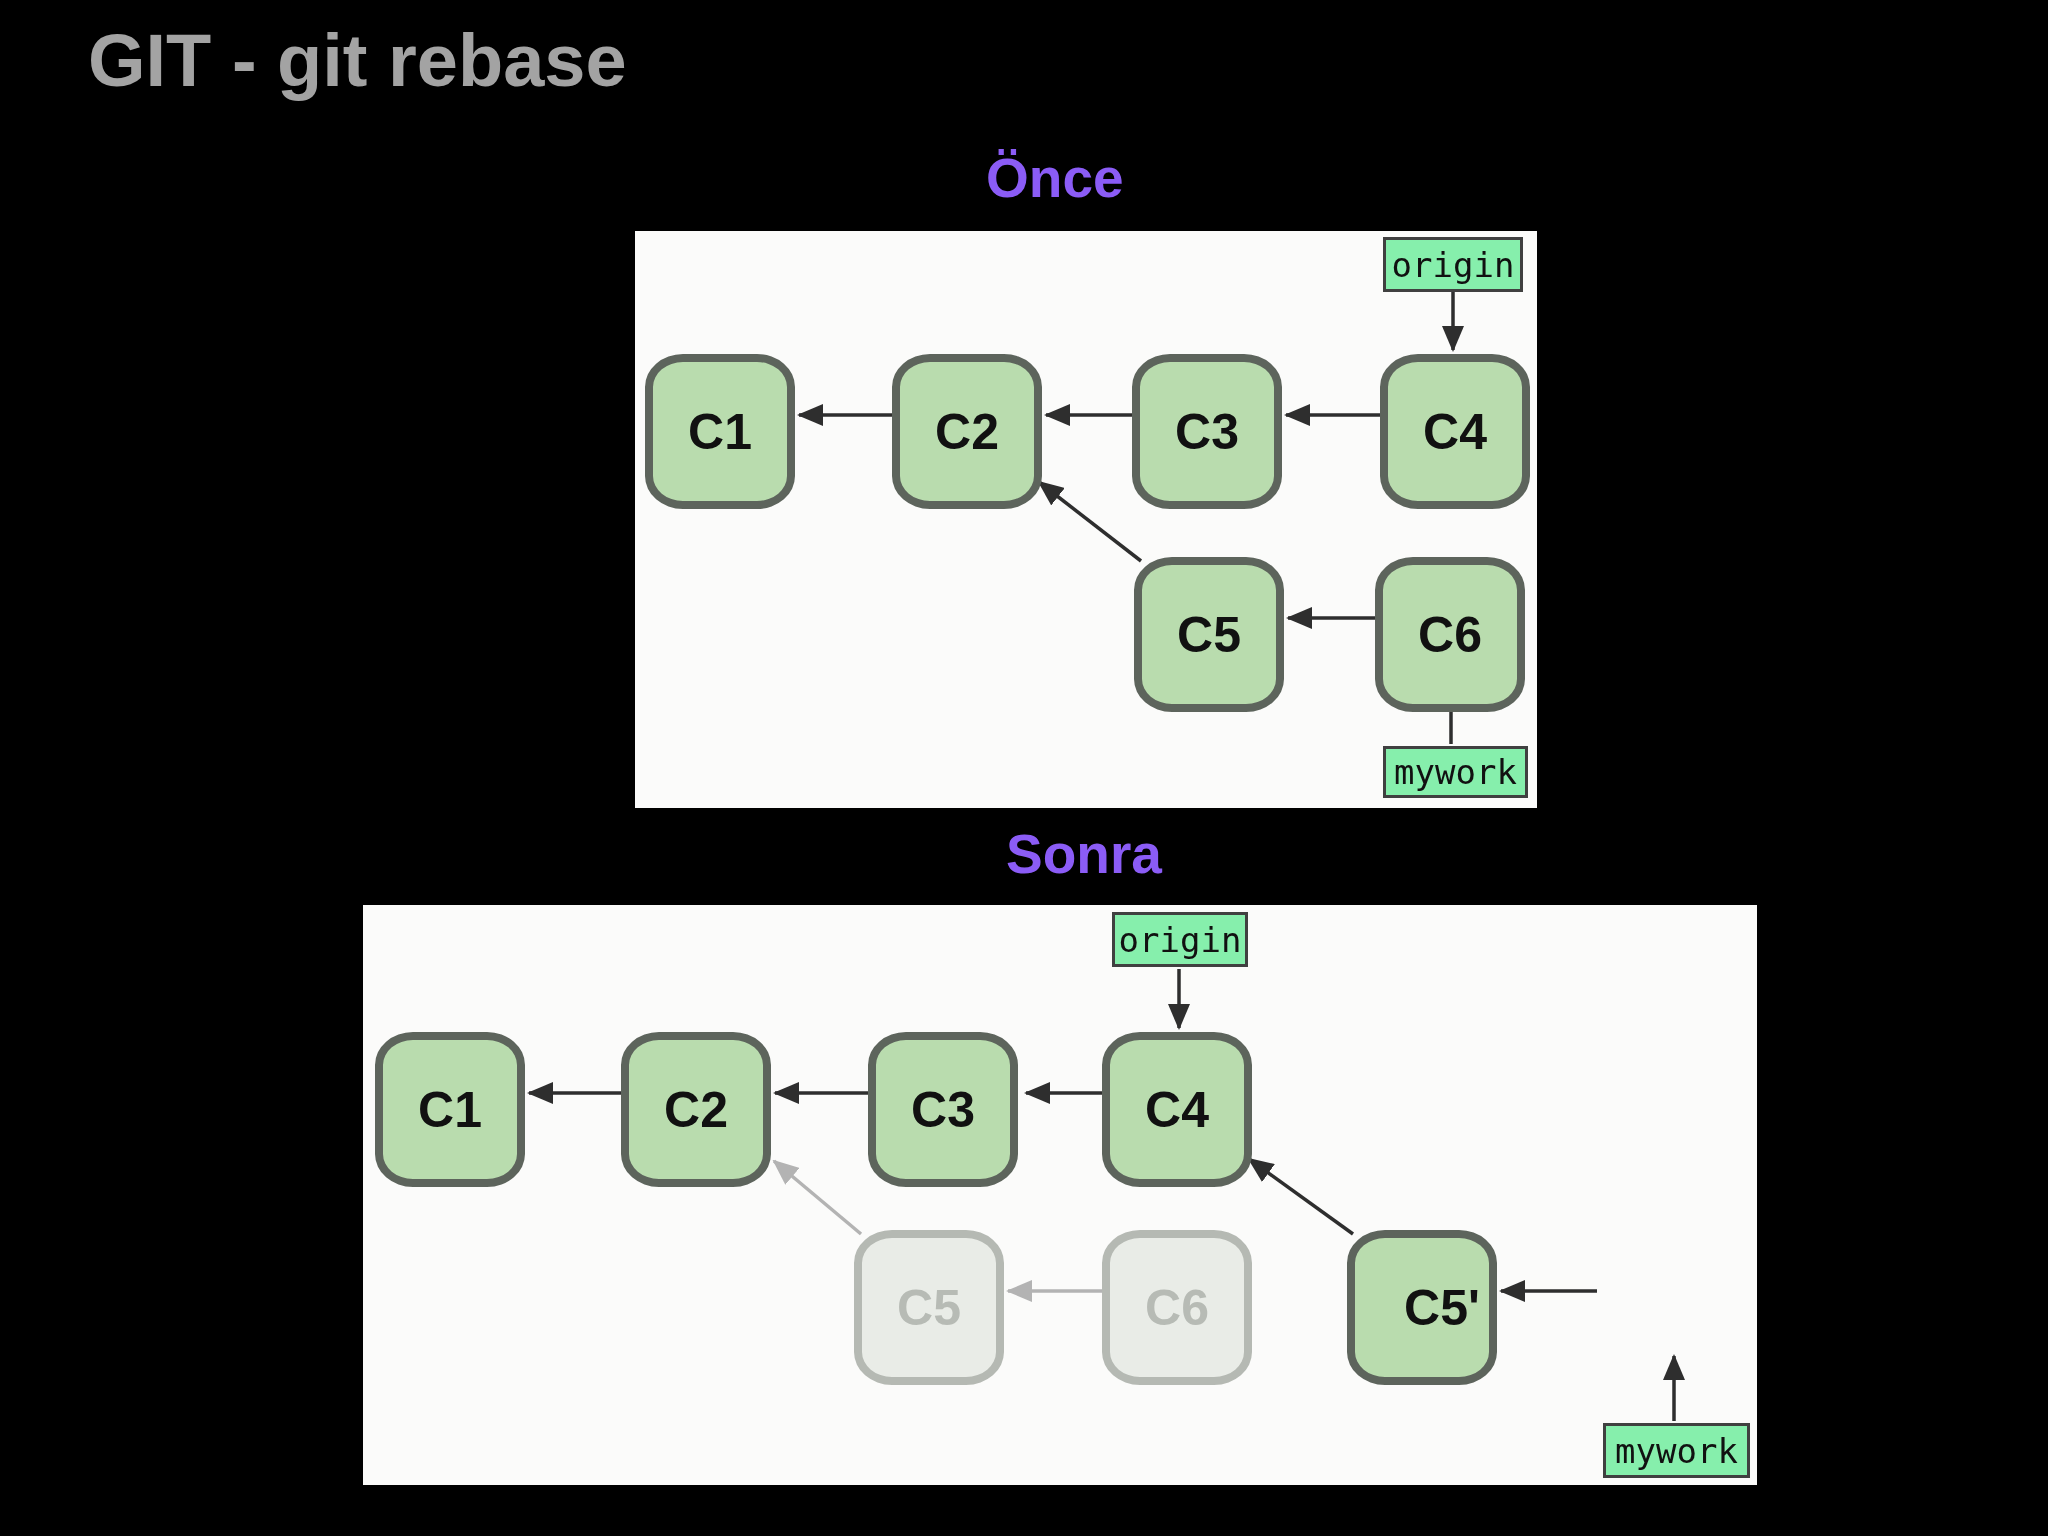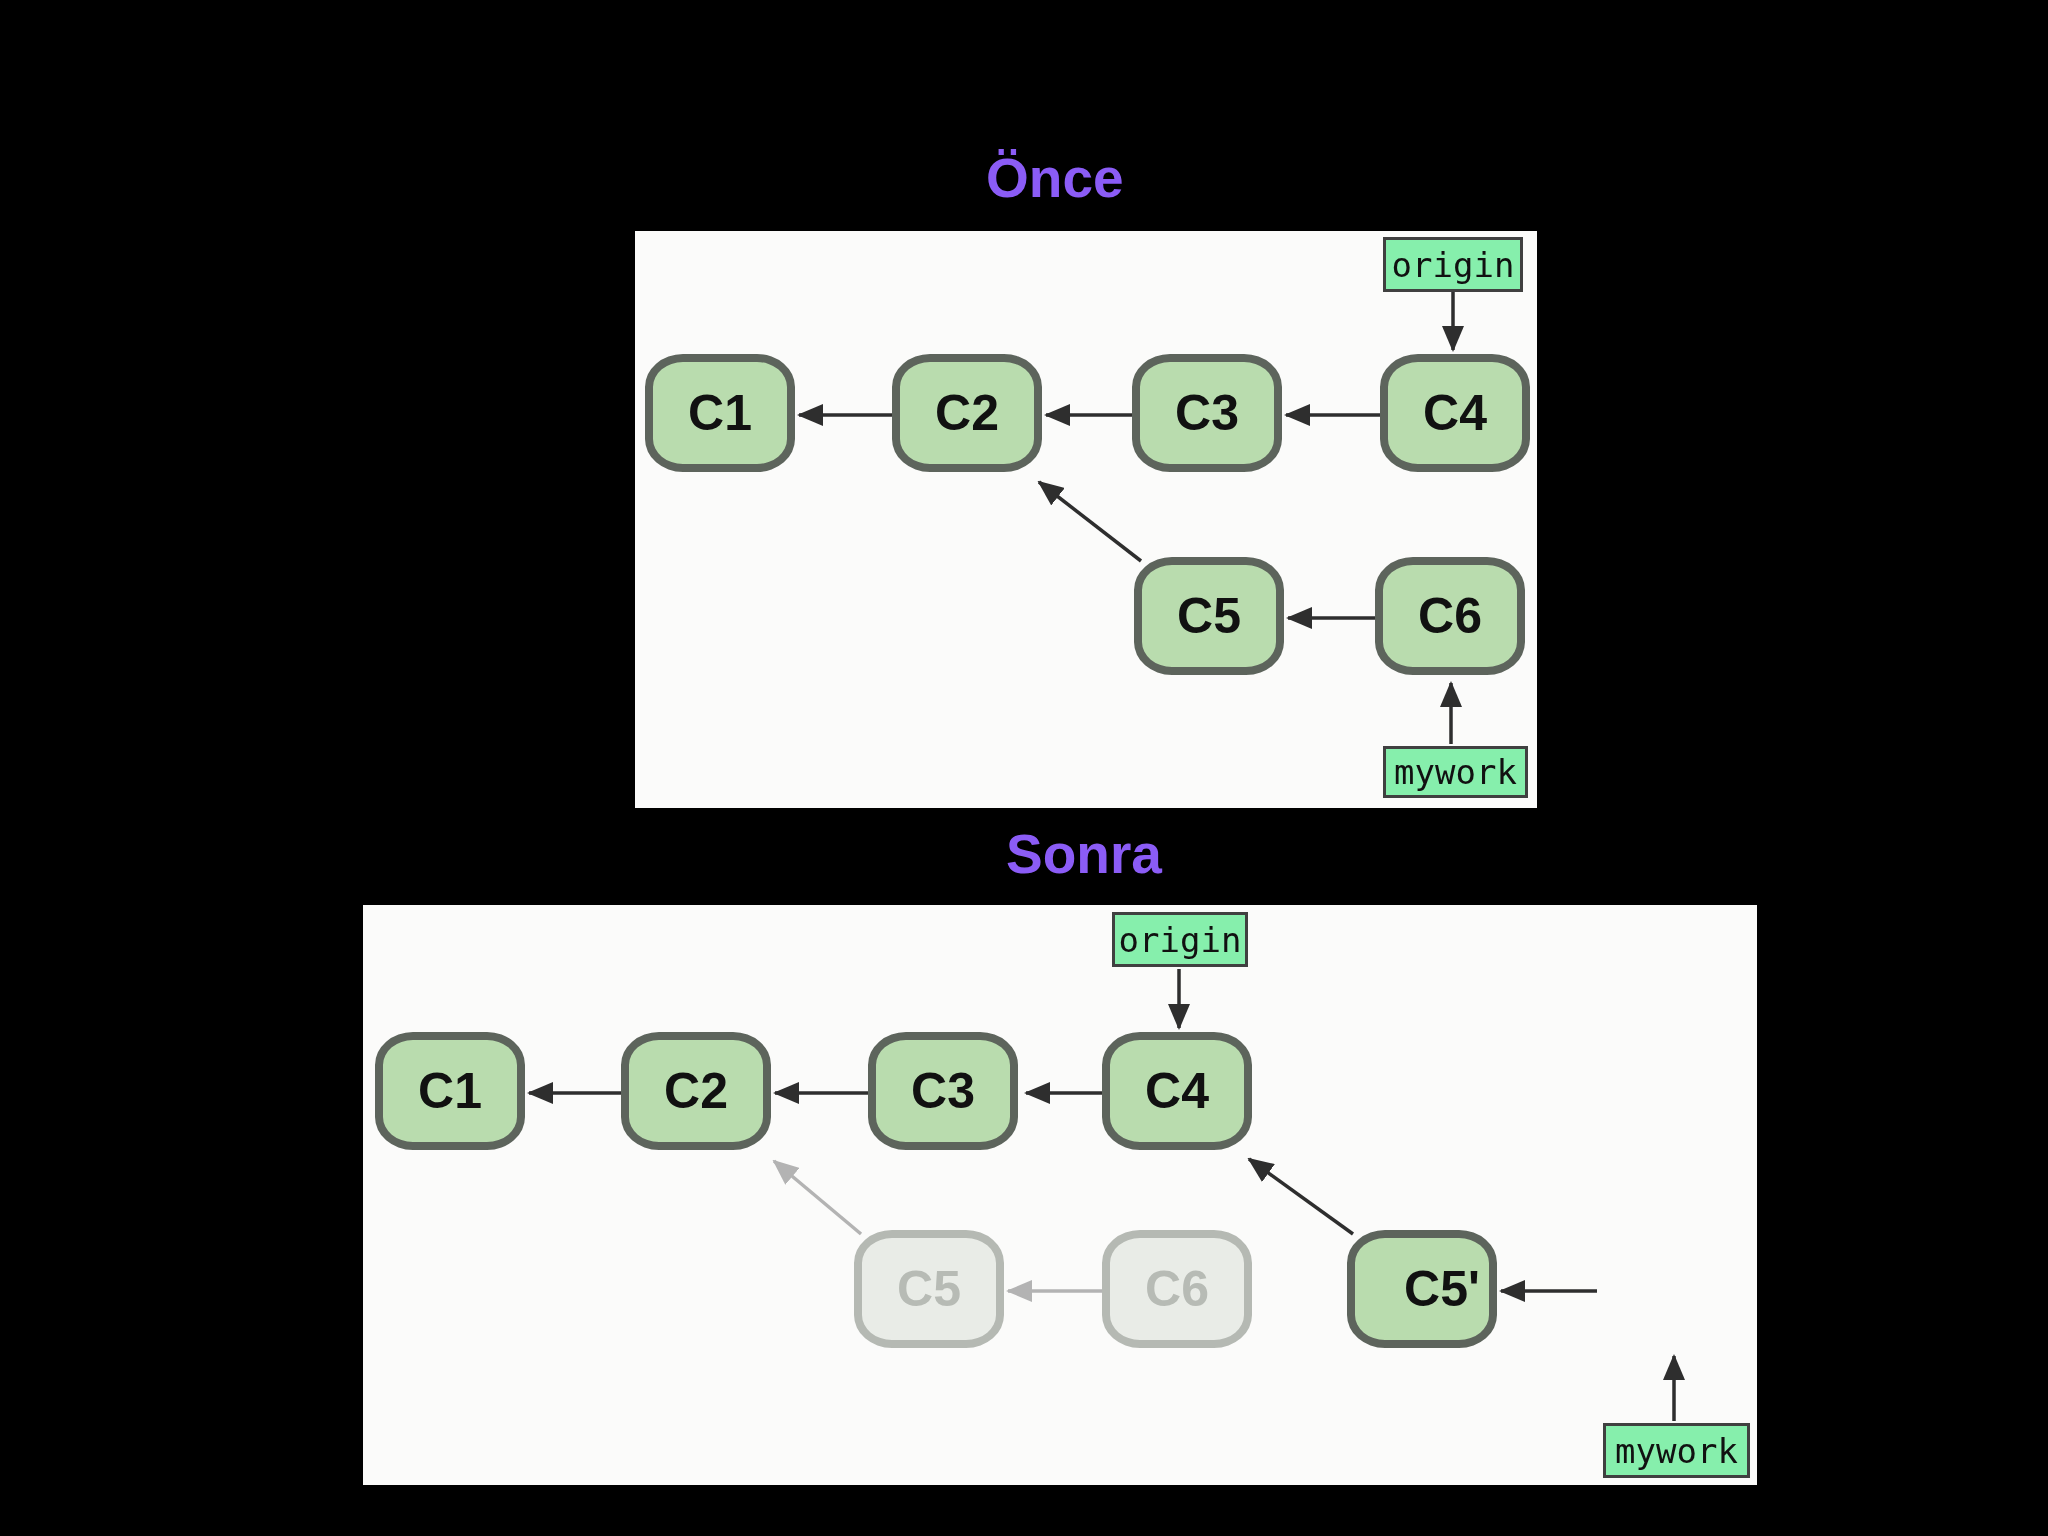--- a/index.html
+++ b/index.html
@@ -34,21 +34,21 @@
 
   .panel {
     position: absolute;
     background: #fbfbfa;
   }
   #panel-before { left: 635px; top: 231px; width: 902px;  height: 577px; }
   #panel-after  { left: 363px; top: 905px; width: 1394px; height: 580px; }
 
   .commit-node {
     position: absolute;
-    width: 150px; height: 118px;
+    width: 150px; height: 155px;
     box-sizing: border-box;
     background: #b9dcae;
     border: 8px solid #5d645c;
     border-radius: 38px / 33px;
     display: flex;
     align-items: center;
     justify-content: center;
     font-size: 50px;
     font-weight: bold;
     color: #111111;
@@ -98,20 +98,21 @@
   #a-c5f { left: 491px;  top: 325px; }
   #a-c6f { left: 739px;  top: 325px; }
   #a-c5p { left: 984px;  top: 325px; padding-left: 40px; }
   #a-c6p { left: 1234px; top: 325px; }
 </style>
 </head>
 <body>
 
 <div class="slide">
 
+  <div class="slide-title">GIT - git rebase</div>
 
   <div class="section-heading" id="heading-before">Önce</div>
 
   <div class="panel" id="panel-before">
 
     <svg class="edges-layer" width="902" height="577" viewBox="0 0 902 577">
       <defs>
         <marker id="ah-b" markerUnits="userSpaceOnUse" markerWidth="26" markerHeight="22" refX="24" refY="11" orient="auto">
           <path d="M0,0 L26,11 L0,22 Z" fill="#2e2e2e"></path>
         </marker>

